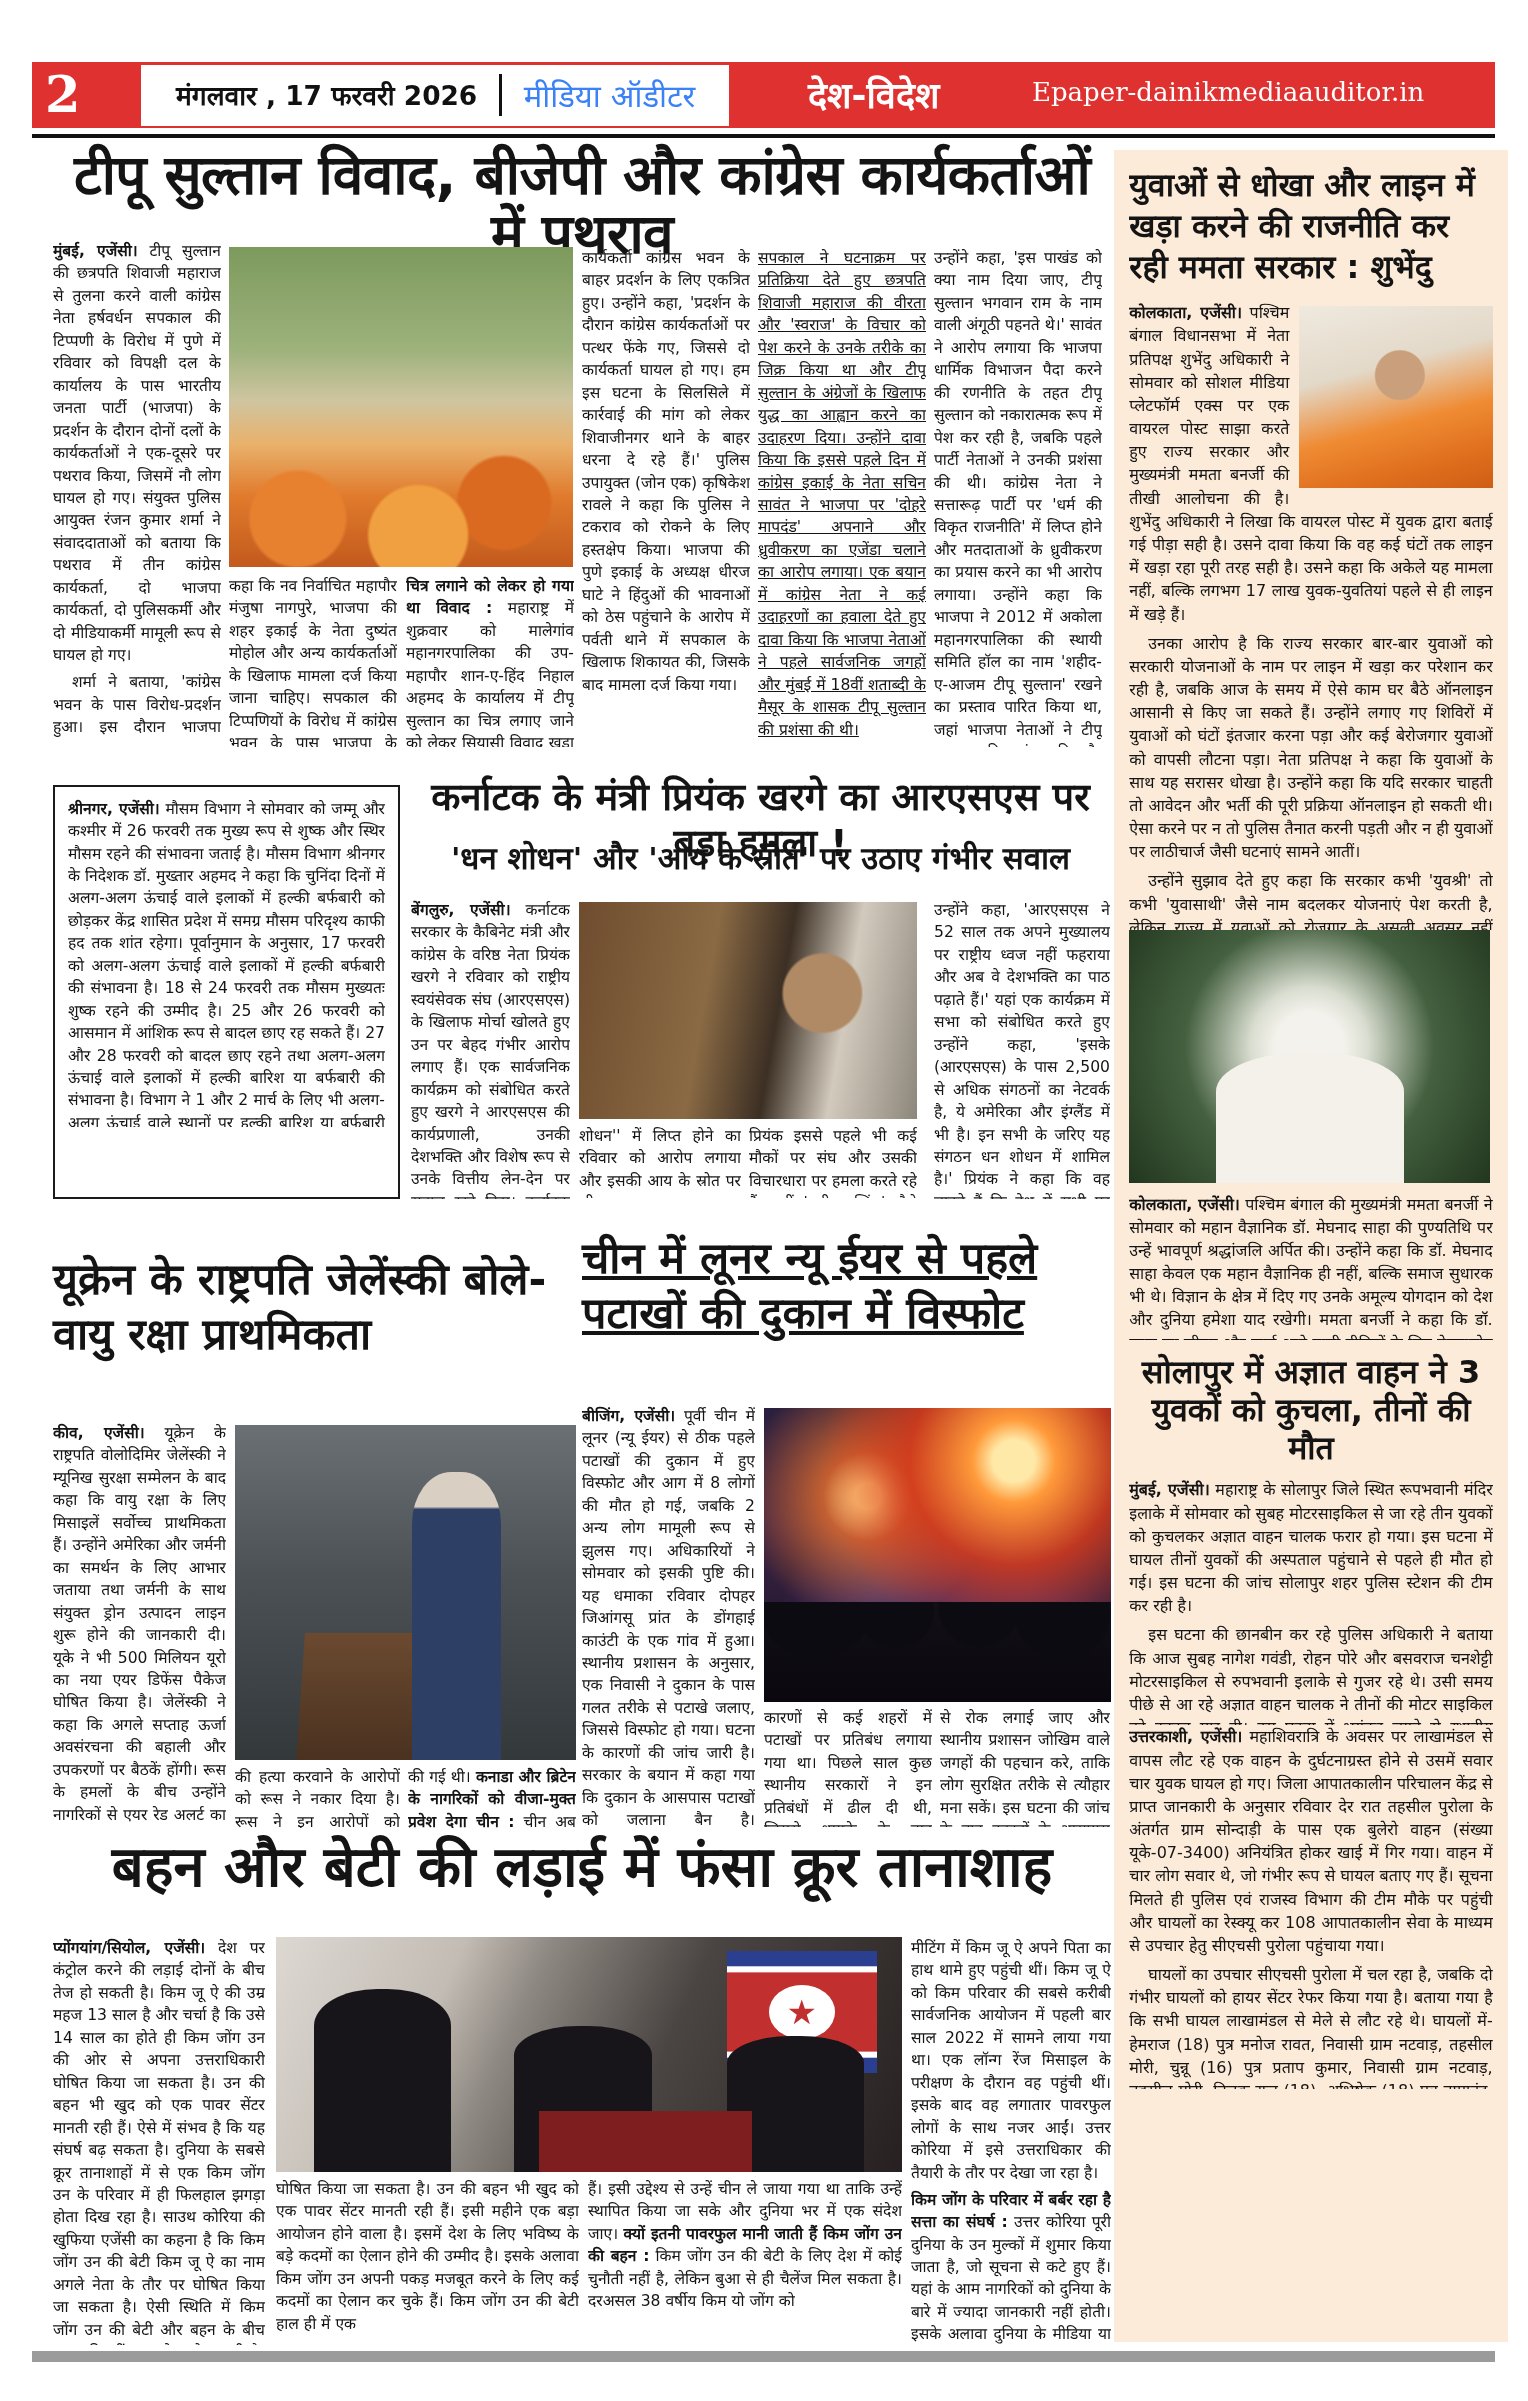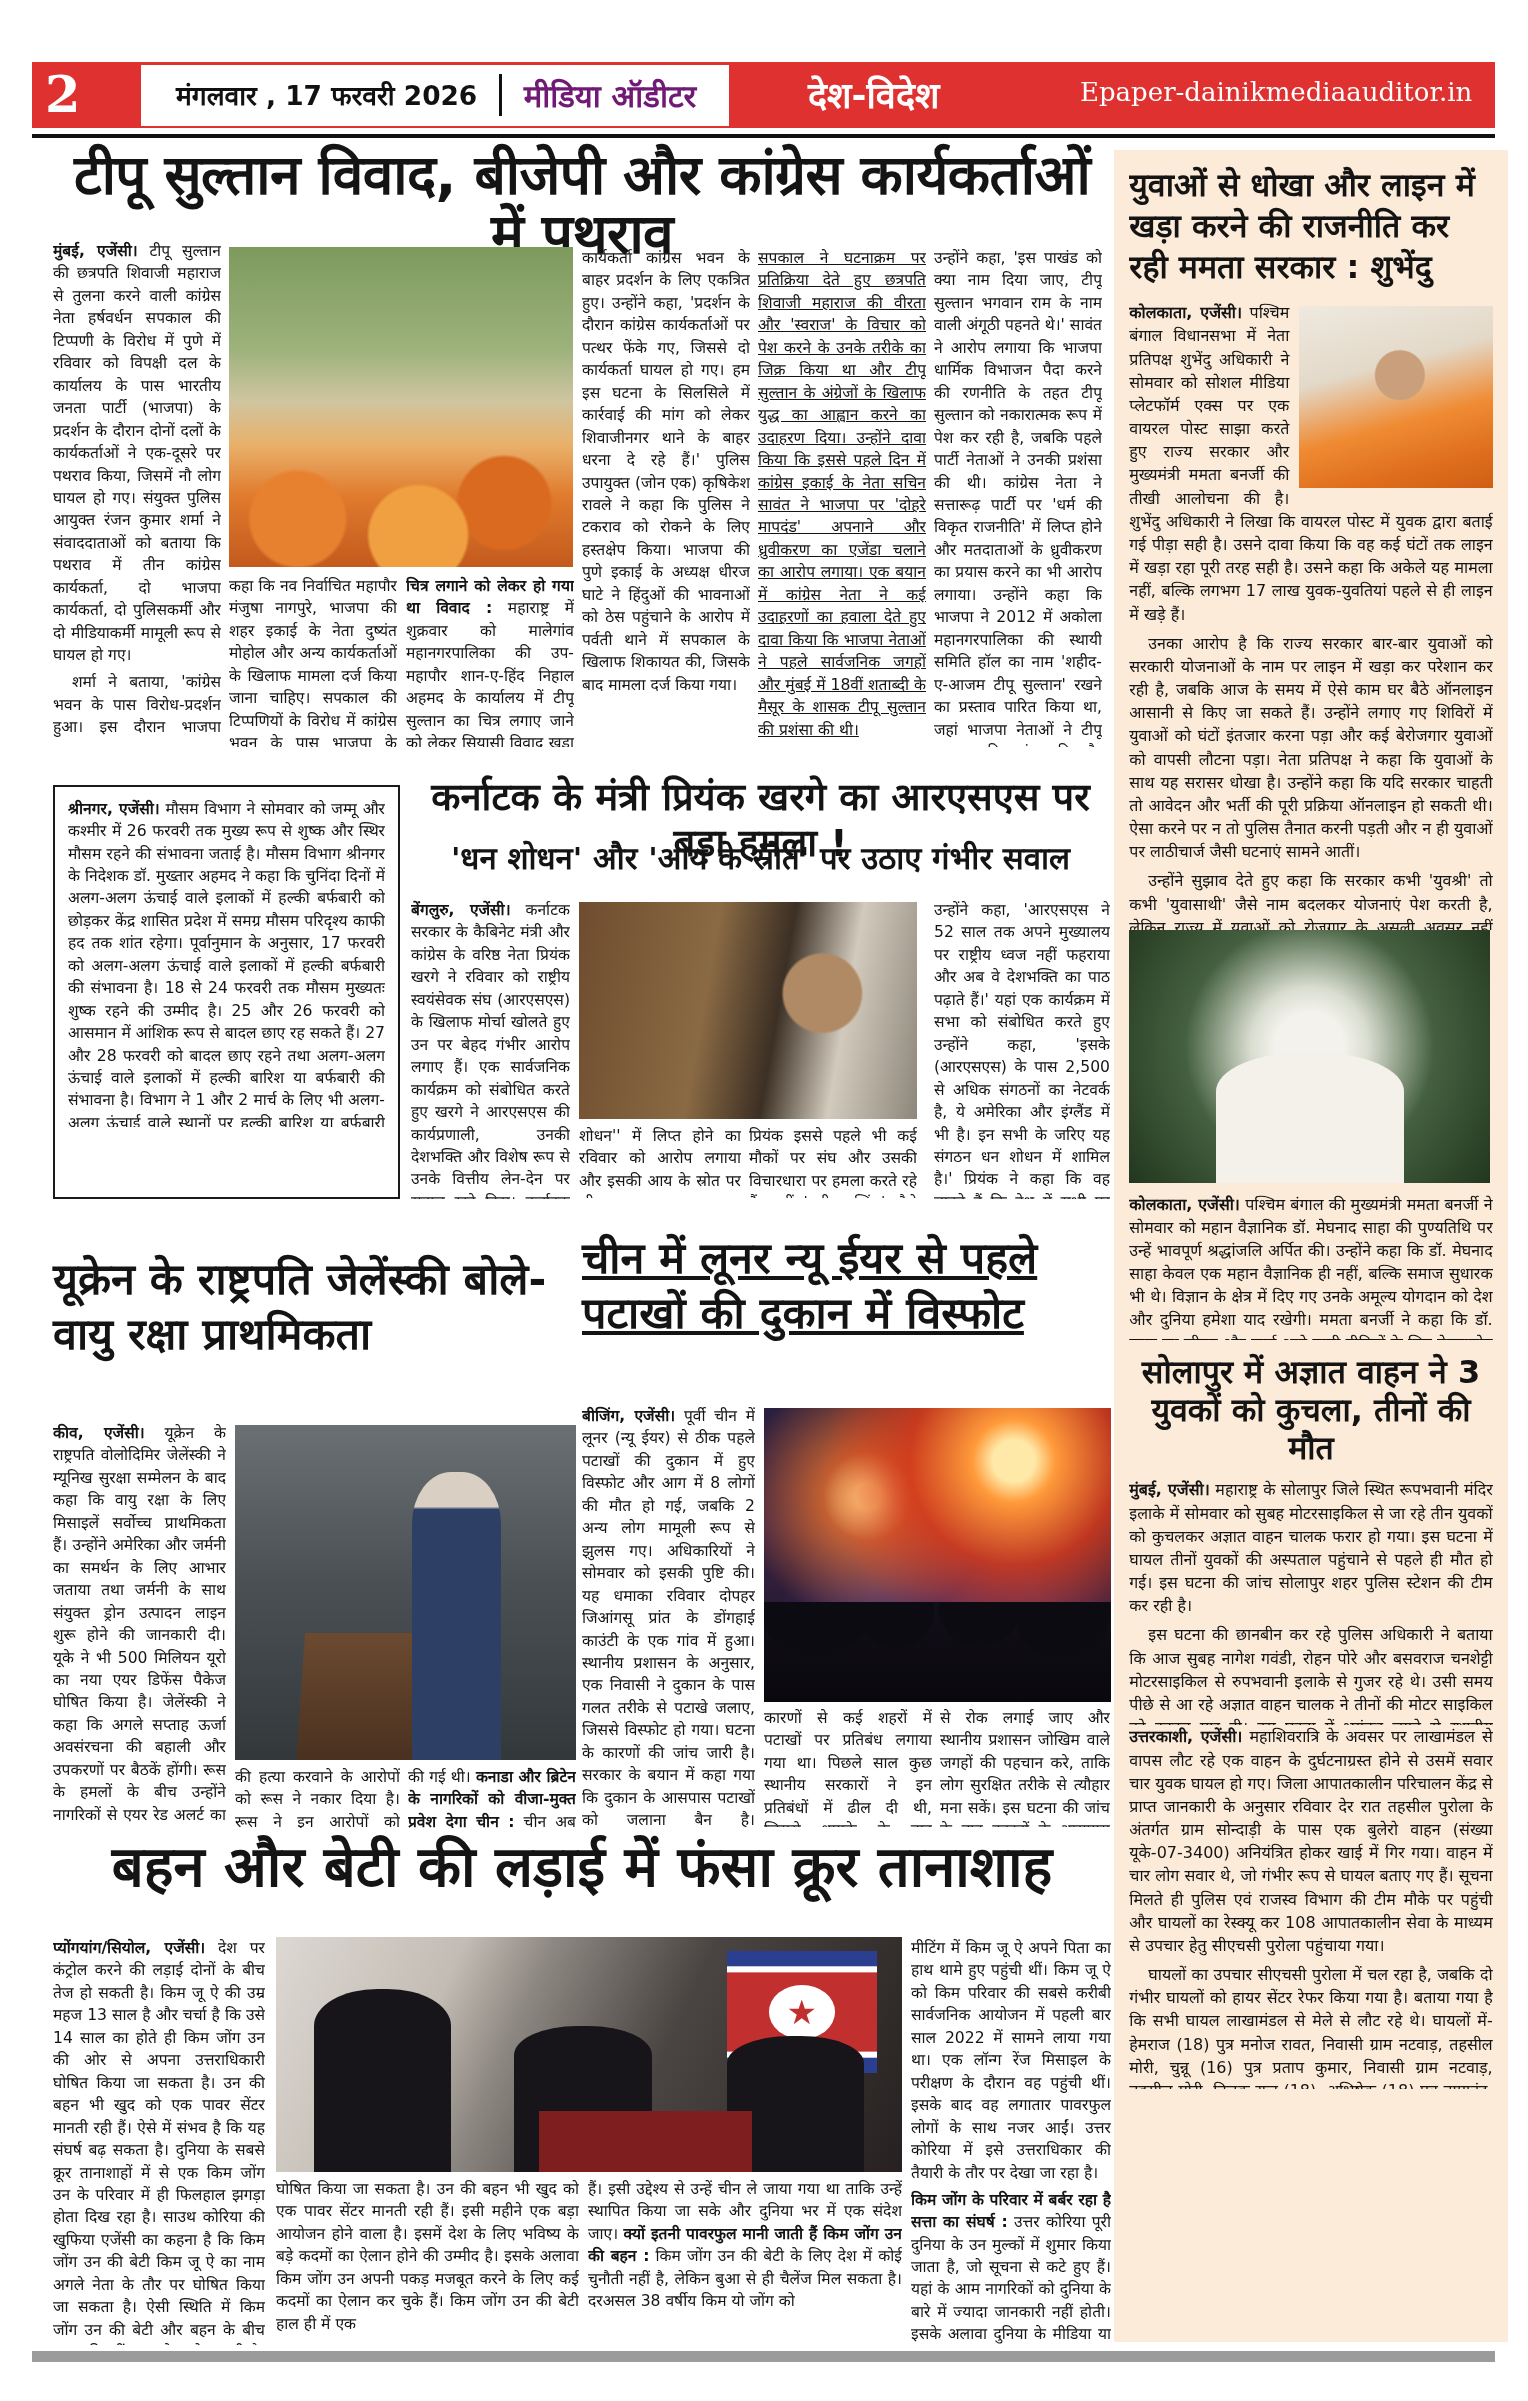--- a/index.html
+++ b/index.html
@@ -7,23 +7,23 @@
        font-family:"DejaVu Sans","Liberation Sans",sans-serif;color:#141414;}
   .abs{position:absolute;}
   
   .header-bar{left:32px;top:62px;width:1463px;height:66px;background:#e03131;}
   .pagenum{position:absolute;left:13px;top:2.4px;font-size:51px;font-weight:bold;color:#fff;
            font-family:"DejaVu Serif","Liberation Serif",serif;}
   .datebox{position:absolute;left:109px;top:2.9px;width:588px;height:61px;background:#fff;
            display:flex;align-items:center;}
   .datebox .date{font-size:26.4px;font-weight:bold;color:#111;margin-left:35px;white-space:nowrap;}
   .datebox .vrule{width:2.4px;height:42px;background:#111;margin:0 22px;}
-  .datebox .masthead{font-size:31px;font-weight:bold;color:#701a75;white-space:nowrap;}
+  .datebox .masthead{font-size:31px;font-weight:normal;color:#3b82f6;white-space:nowrap;}
   .section-label{position:absolute;left:776px;top:8.2px;font-size:36px;font-weight:bold;color:#fff;}
-  .website{position:absolute;left:1048px;top:15.3px;font-size:26px;color:#fff;
+  .website{position:absolute;left:1000px;top:15.3px;font-size:26px;color:#fff;
            font-family:"DejaVu Serif","Liberation Serif",serif;}
   .top-rule{left:32px;top:134px;width:1463px;height:3.5px;background:#111;}
   
   .hl-main{left:53px;top:146px;width:1058px;text-align:center;font-size:55px;font-weight:800;
            line-height:1.08;letter-spacing:-0.6px;}
   .hl-nk{left:53px;top:1838px;width:1058px;text-align:center;font-size:56px;font-weight:800;line-height:1.05;}
   .hl-mid{font-weight:800;text-align:center;line-height:1.2;}
   .hl-left{font-weight:800;line-height:1.28;}
   
   .txt{font-size:15.6px;line-height:1.44;text-align:justify;overflow:hidden;}

